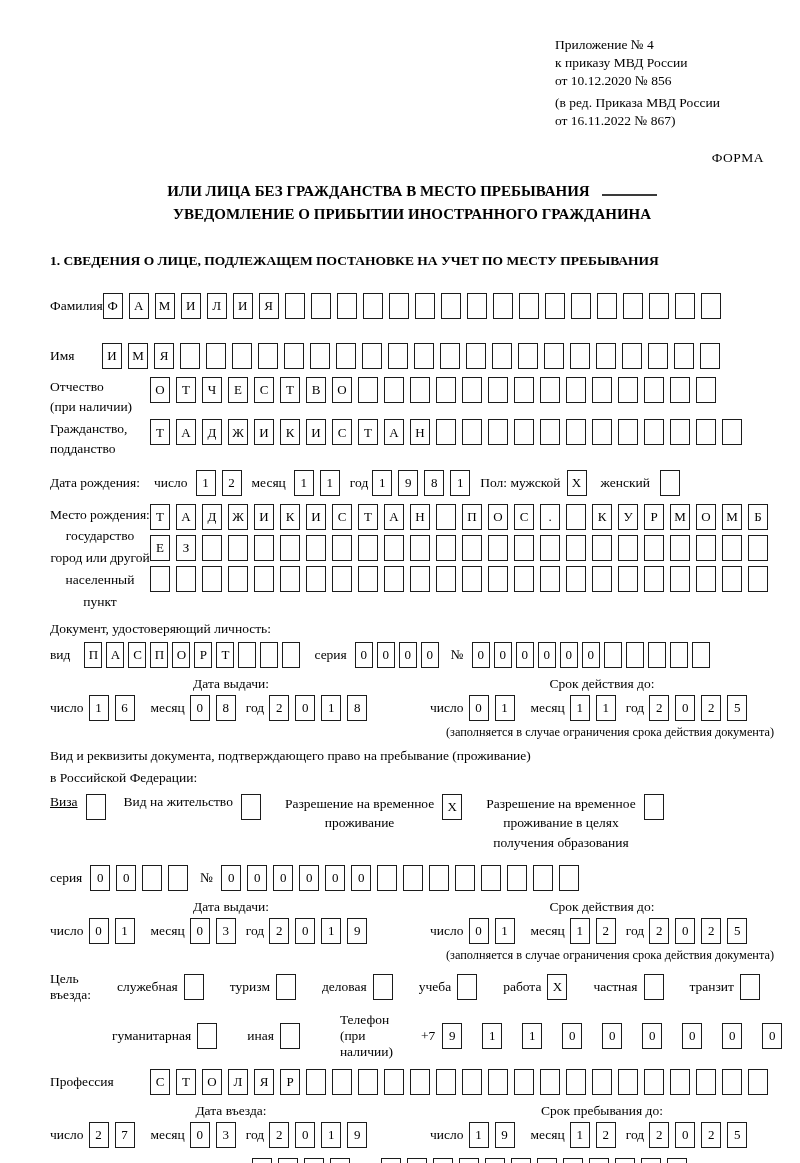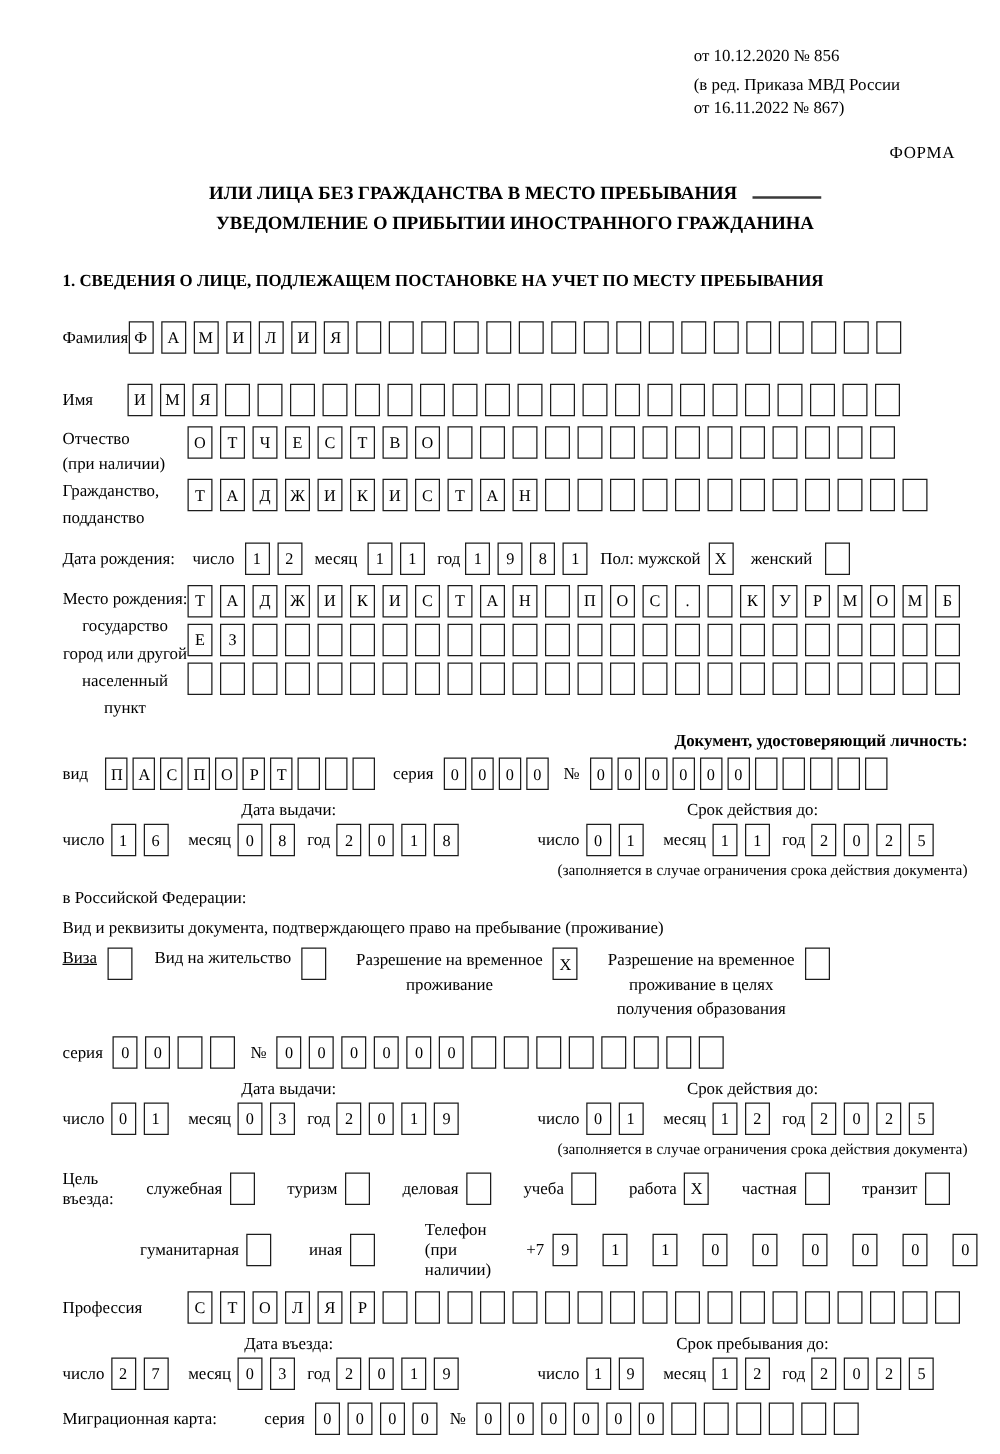--- a/index.html
+++ b/index.html
@@ -25,21 +25,21 @@
   .lbl { margin-right:8px; }
 
   .w52 { flex:0 0 52px; margin-right:0; }
   .w100 { flex:0 0 100px; margin-right:0; }
   .twoline { line-height:1.5; align-self:flex-start; }
 
   .bp-wrap { display:flex; margin-top:8px;text-align:center; }
   .bp-labels { flex:0 0 100px; line-height:1.62; }
   .bp-rows .cells { margin-bottom:5px; }
 
-  .doc-head { text-align:right; font-weight:bold; margin-top:8px; }
+  .doc-head { text-align:left; font-weight:normal; margin-top:8px; }
   .row-vid { margin-top:5px; }
   .row-vid .cells { gap:4px; }
   .row-vid .cell { width:18px; }
   .row-vid .lbl-series { margin:0 8px 0 14px; }
   .row-vid .lbl-num { margin:0 8px 0 12px; }
 
   .dates { display:flex; margin-top:8px; }
   .dcol { width:50%; }
   .dcol-r { padding-left:18px; }
   .dhead { text-align:center; margin-bottom:3px; }
@@ -63,20 +63,22 @@
 
   .mig .lbl-series { margin:0 8px 0 30px; }
   .mig .lbl-num { margin:0 8px 0 10px; }
 </style>
 </head>
 <body>
 
 <div class="page">
 
   <div class="hdr">
+    <div>Приложение № 4</div>
+    <div>к приказу МВД России</div>
     <div>от 10.12.2020 № 856</div>
     <div class="grp2">
       <div>(в ред. Приказа МВД России</div>
       <div>от 16.11.2022 № 867)</div>
     </div>
   </div>
   <div class="form-label">ФОРМА</div>
 
   <div class="title">
     <div><span>ИЛИ ЛИЦА БЕЗ ГРАЖДАНСТВА В МЕСТО ПРЕБЫВАНИЯ</span><span class="blank-line"></span></div>
@@ -405,22 +407,22 @@
             <span class="cell">2</span>
             <span class="cell">0</span>
             <span class="cell">2</span>
             <span class="cell">5</span>
           </span>
       </div>
     </div>
   </div>
   <div class="note">(заполняется в случае ограничения срока действия документа)</div>
 
+  <div style="margin-top:8px;">Вид и реквизиты документа, подтверждающего право на пребывание (проживание)</div>
   <div style="margin-top:6px;">в Российской Федерации:</div>
-  <div style="margin-top:8px;">Вид и реквизиты документа, подтверждающего право на пребывание (проживание)</div>
 
   <div class="permit-row">
     <span class="popt mr18">
       <span>Виза</span>
       <span class="cells">
           <span class="cell"></span>
         </span>
     </span>
     <span class="popt mr24">
       <span>Вид на жительство</span>

